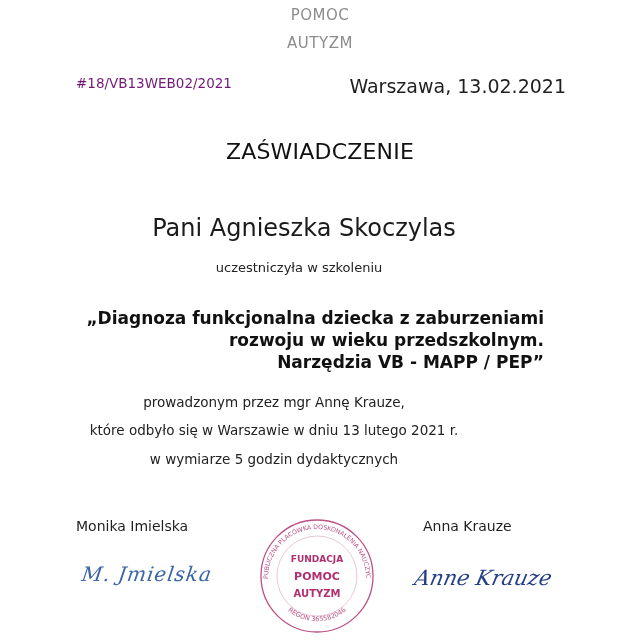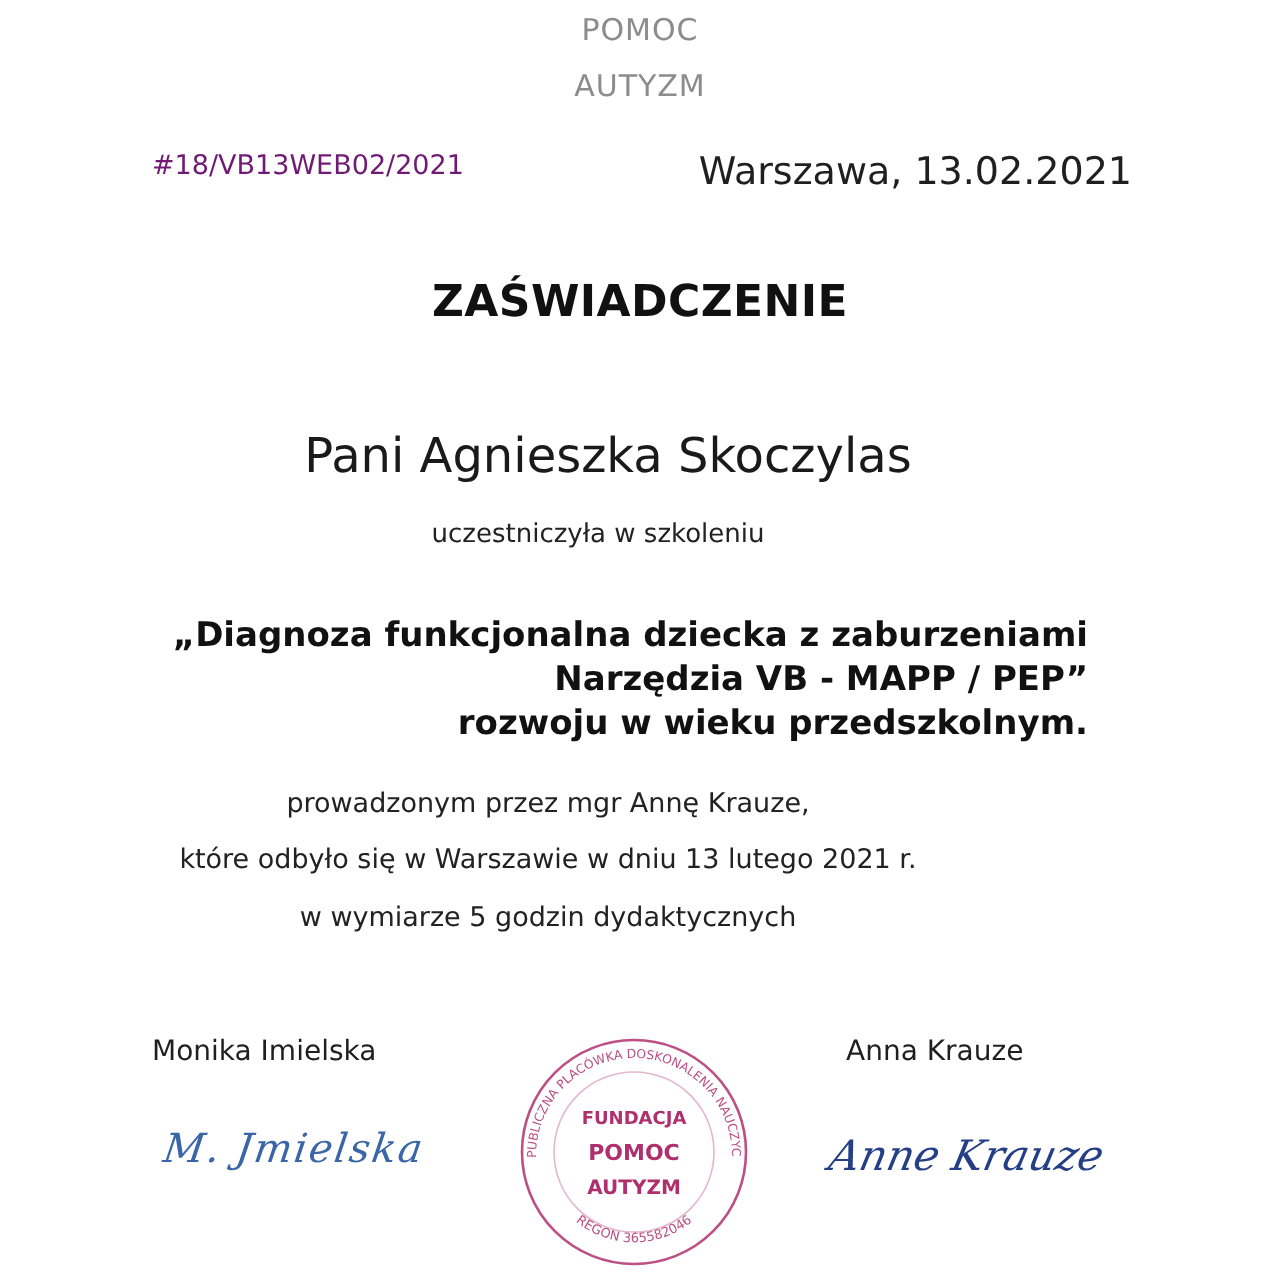--- a/index.html
+++ b/index.html
@@ -3,21 +3,21 @@
   <meta charset="utf-8">
   <style>
     html, body { margin: 0; padding: 0; background: #ffffff; }
     body { width: 640px; height: 640px; position: relative; overflow: hidden; font-family: "DejaVu Sans", sans-serif; color: #1a1a1a; }
     .abs { position: absolute; }
     .logo { left: 0; width: 640px; text-align: center; color: #8c8c8c; font-size: 15px; letter-spacing: 0.5px; font-family: "DejaVu Sans", sans-serif; }
     .logo-1 { top: 6px; }
     .logo-2 { top: 34px; }
     .ref { left: 76px; top: 75px; font-size: 13.5px; color: #701a75; }
     .place-date { right: 74px; top: 75px; font-size: 19px; color: #1f1f1f; }
-    .title { left: 0; width: 640px; top: 139px; text-align: center; font-size: 22px; font-weight: bold; color: #111; letter-spacing: 0.2px; }
+    .title { left: 0; width: 640px; top: 139px; text-align: center; font-size: 22px; font-weight: normal; color: #111; letter-spacing: 0.2px; }
     .name { left: 0; width: 608px; top: 214px; text-align: center; font-size: 24px; color: #1a1a1a; font-weight: normal; }
     .participated { left: 0; width: 598px; top: 260px; text-align: center; font-size: 13px; color: #222; }
     .course { left: 0; width: 544px; top: 307px; text-align: right; font-size: 17px; font-weight: bold; line-height: 22px; color: #111; }
     .detail { left: 0; width: 548px; text-align: center; font-size: 13.5px; color: #222; }
     .detail-1 { top: 394px; }
     .detail-2 { top: 422px; }
     .detail-3 { top: 451px; }
     .signer { font-size: 14px; color: #1f1f1f; text-align: right; }
     .signer-left { left: 76px; top: 518px; }
     .signer-right { left: 423px; top: 518px; }
@@ -34,22 +34,22 @@
 
 <div class="abs ref">#18/VB13WEB02/2021</div>
 <div class="abs place-date">Warszawa, 13.02.2021</div>
 
 <div class="abs title">ZAŚWIADCZENIE</div>
 <div class="abs name">Pani Agnieszka Skoczylas</div>
 <div class="abs participated">uczestniczyła w szkoleniu</div>
 
 <div class="abs course">
   <div>„Diagnoza funkcjonalna dziecka z zaburzeniami</div>
+  <div>rozwoju w wieku przedszkolnym.</div>
   <div>Narzędzia VB - MAPP / PEP”</div>
-  <div>rozwoju w wieku przedszkolnym.</div>
 </div>
 
 <div class="abs detail detail-1">prowadzonym przez mgr Annę Krauze,</div>
 <div class="abs detail detail-2">które odbyło się w Warszawie w dniu 13 lutego 2021 r.</div>
 <div class="abs detail detail-3">w wymiarze 5 godzin dydaktycznych</div>
 
 <div class="abs signer signer-left">Monika Imielska</div>
 <div class="abs signer signer-right">Anna Krauze</div>
 
 <div class="abs sig sig-left">M. Jmielska</div>

